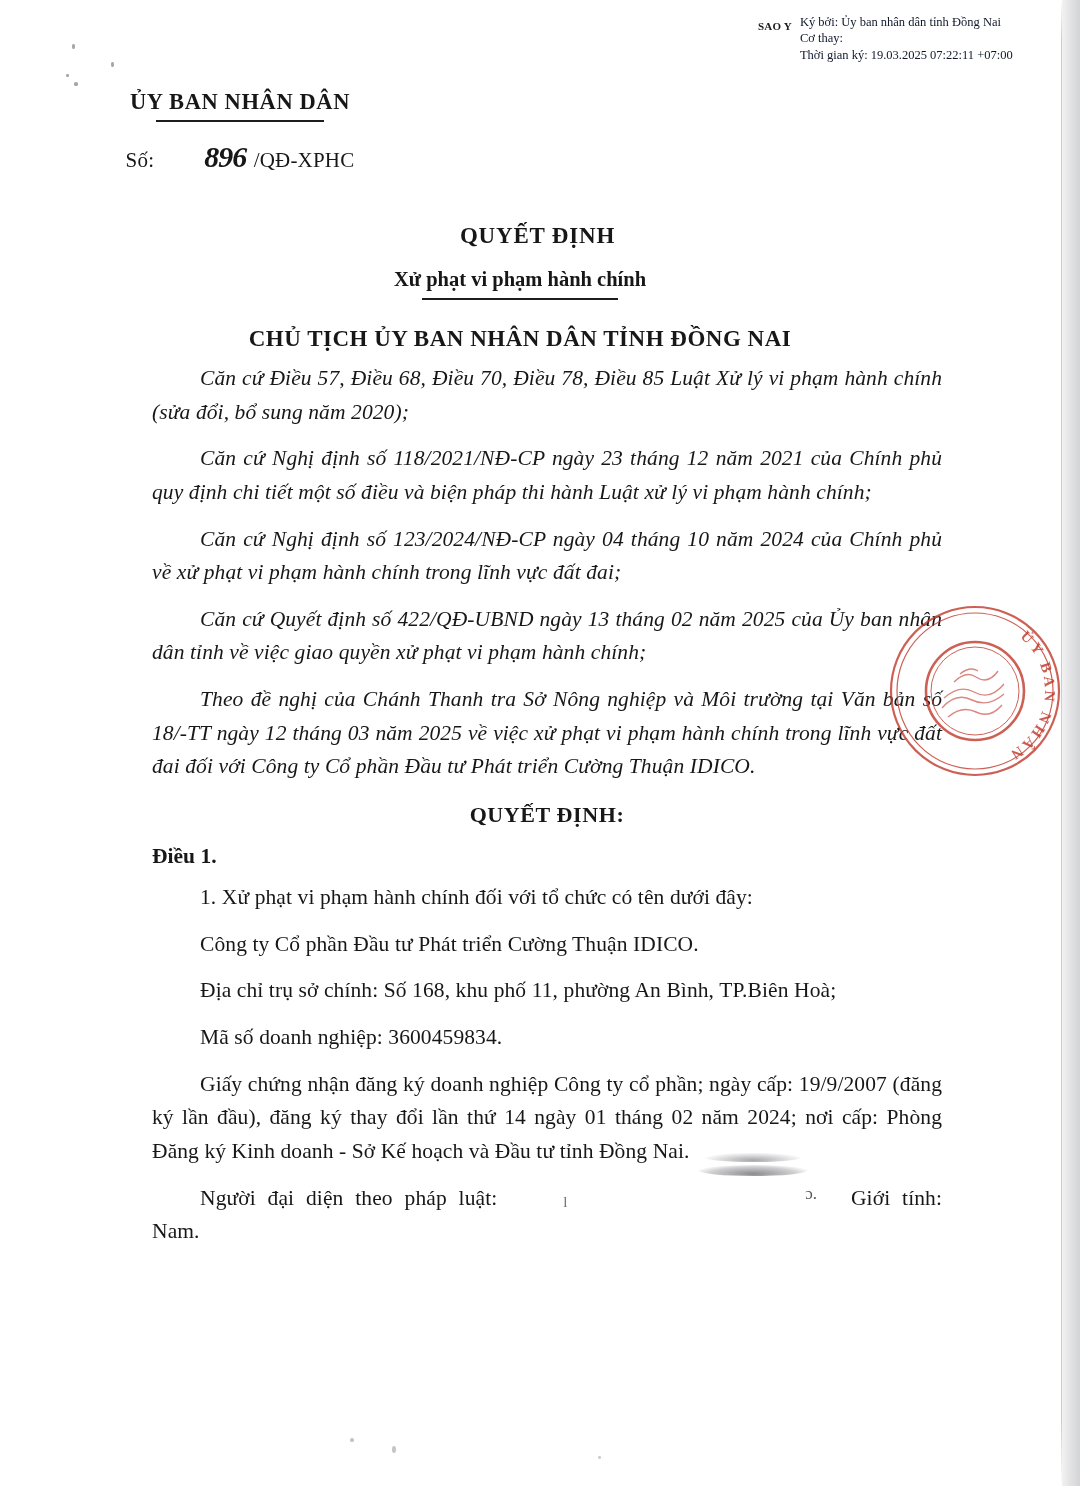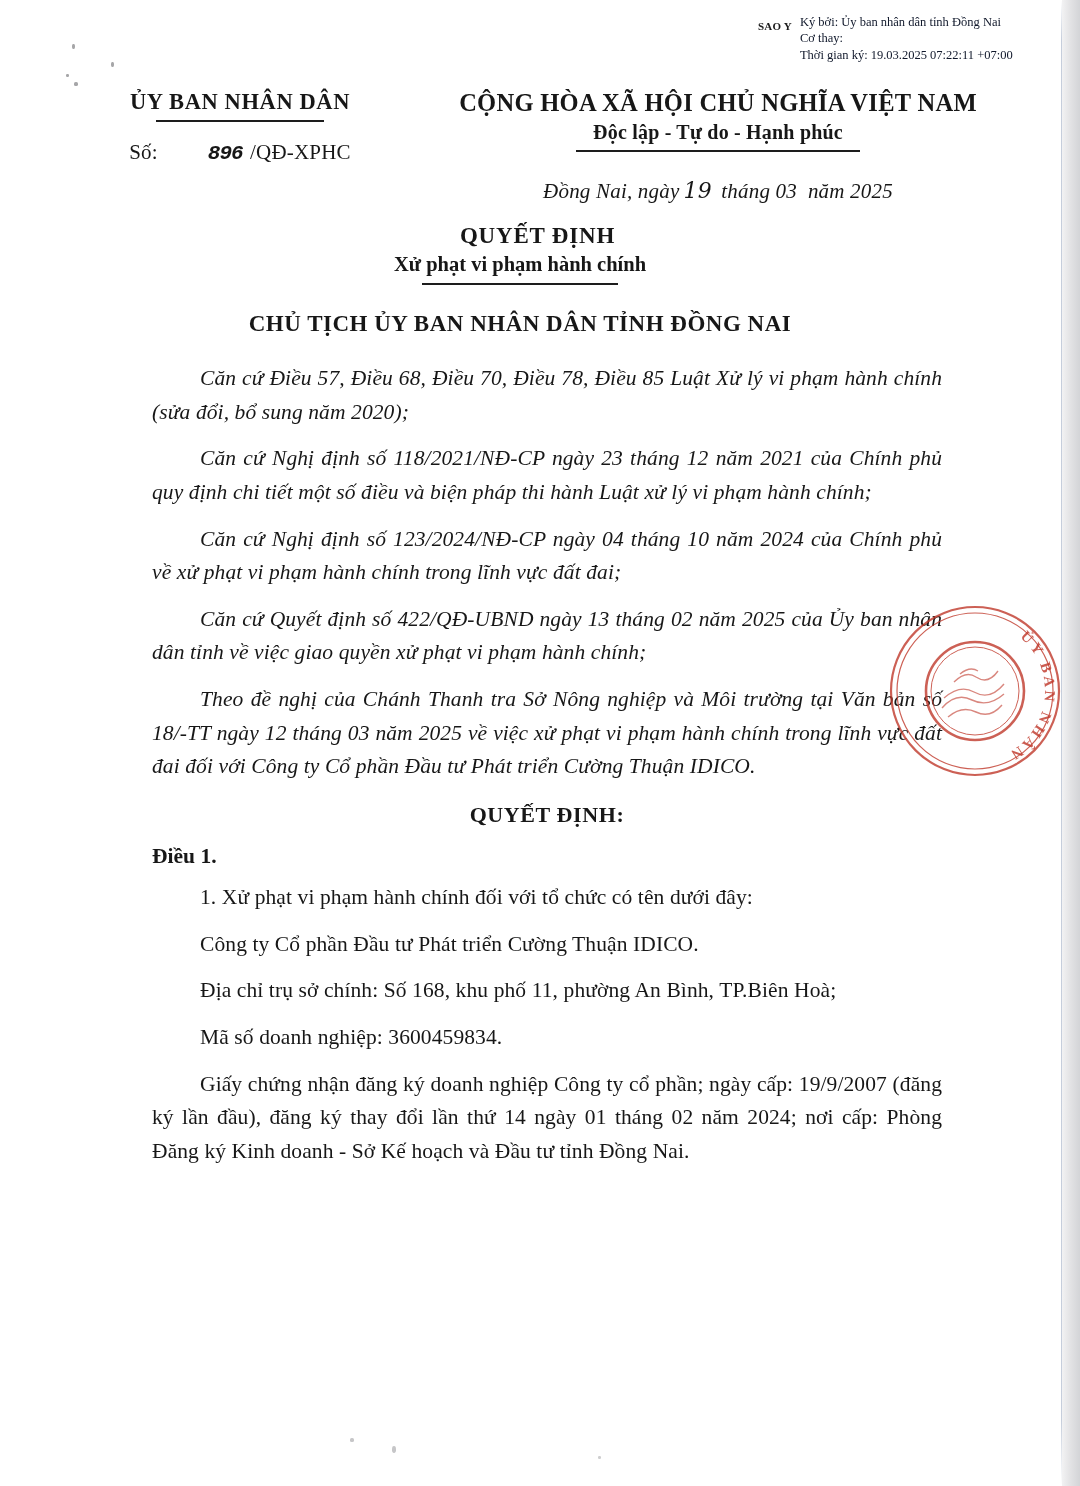--- a/index.html
+++ b/index.html
@@ -117,24 +117,24 @@
   .rule.motto { width: 284px; }
   .rule.title { width: 196px; }
 
   .so-line {
     font-size: 21px;
     margin-top: 18px;
     white-space: nowrap;
     letter-spacing: 0.2px;
   }
   .so-num {
-    font-family: Liberation Mono, monospace;
+    font-family: Liberation Serif, serif;
     font-style: italic;
     font-weight: bold;
-    font-size: 21px;
+    font-size: 30px;
     letter-spacing: -1px;
     padding: 0 2px;
     margin-left: 48px;
   }
   .date-line {
     font-size: 21px;
     font-style: italic;
     margin-top: 26px;
     white-space: nowrap;
     letter-spacing: 0.2px;
@@ -158,21 +158,21 @@
     font-size: 23px;
     font-weight: bold;
     letter-spacing: 0.8px;
     line-height: 1.25;
     margin-left: 35px;
   }
   .t-sub {
     font-size: 20.5px;
     font-weight: bold;
     line-height: 1.35;
-    margin-top: 0;
+    margin-top: 15px;
   }
   .t-chutich {
     font-size: 23px;
     font-weight: bold;
     letter-spacing: 0.5px;
     margin-top: 26px;
     white-space: nowrap;
   }
 
   
@@ -280,28 +280,20 @@
   </div>
 
   <div class="hdr">
     <div class="hdr-left">
       <div class="org-line">ỦY BAN NHÂN DÂN</div>
       <div class="rule org"></div>
       <div class="so-line">
         <span>Số:</span><span class="so-num">896</span> <span>/QĐ-XPHC</span>
       </div>
     </div>
-    <div class="hdr-right">
-      <div class="nation-line">CỘNG HÒA XÃ HỘI CHỦ NGHĨA VIỆT NAM</div>
-      <div class="motto-line">Độc lập - Tự do - Hạnh phúc</div>
-      <div class="rule motto"></div>
-      <div class="date-line">
-        <span>Đồng Nai, ngày</span><span class="date-day">19</span> <span>tháng 03</span>&nbsp; <span>năm 2025</span>
-      </div>
-    </div>
   </div>
 
   <div class="title-block">
     <div class="t-quyetdinh">QUYẾT ĐỊNH</div>
     <div class="t-sub">Xử phạt vi phạm hành chính</div>
     <div class="rule title"></div>
     <div class="t-chutich">CHỦ TỊCH ỦY BAN NHÂN DÂN TỈNH ĐỒNG NAI</div>
   </div>
 
   <div class="body">
@@ -314,20 +306,30 @@
     <div class="center-head">QUYẾT ĐỊNH:</div>
 
     <div class="dieu-head">Điều 1.</div>
 
     <p class="para upright gap">1. Xử phạt vi phạm hành chính đối với tổ chức có tên dưới đây:</p>
     <p class="para upright gap">Công ty Cổ phần Đầu tư Phát triển Cường Thuận IDICO.</p>
     <p class="para upright gap">Địa chỉ trụ sở chính: Số 168, khu phố 11, phường An Bình, TP.Biên Hoà;</p>
     <p class="para upright gap">Mã số doanh nghiệp: 3600459834.</p>
     <p class="para upright gap">Giấy chứng nhận đăng ký doanh nghiệp Công ty cổ phần; ngày cấp: 19/9/2007 (đăng ký lần đầu), đăng ký thay đổi lần thứ 14 ngày 01 tháng 02 năm 2024; nơi cấp: Phòng Đăng ký Kinh doanh - Sở Kế hoạch và Đầu tư tỉnh Đồng Nai.</p>
 
+    <p class="para upright">
+      <span>Người đại diện theo pháp luật:</span>
+      <span class="redact-wrap">
+        <span class="redact-frag f1">l</span>
+        <span class="smudge"></span>
+        <span class="smudge2"></span>
+        <span class="redact-frag f2">ɔ.</span>
+      </span>
+      <span>Giới tính: Nam.</span>
+    </p>
   </div>
 
   <div class="seal">
     <svg width="190" height="190" viewBox="0 0 190 190" aria-hidden="true">
       <defs>
         <path id="sealArc" d="M 95,95 m -70,0 a 70,70 0 1,1 140,0 a 70,70 0 1,1 -140,0"></path>
       </defs>
       <g opacity="0.80" fill="none" stroke="#c0392b">
         <circle cx="95" cy="95" r="84" stroke-width="2.2"></circle>
         <circle cx="95" cy="95" r="78" stroke-width="1.2"></circle>

